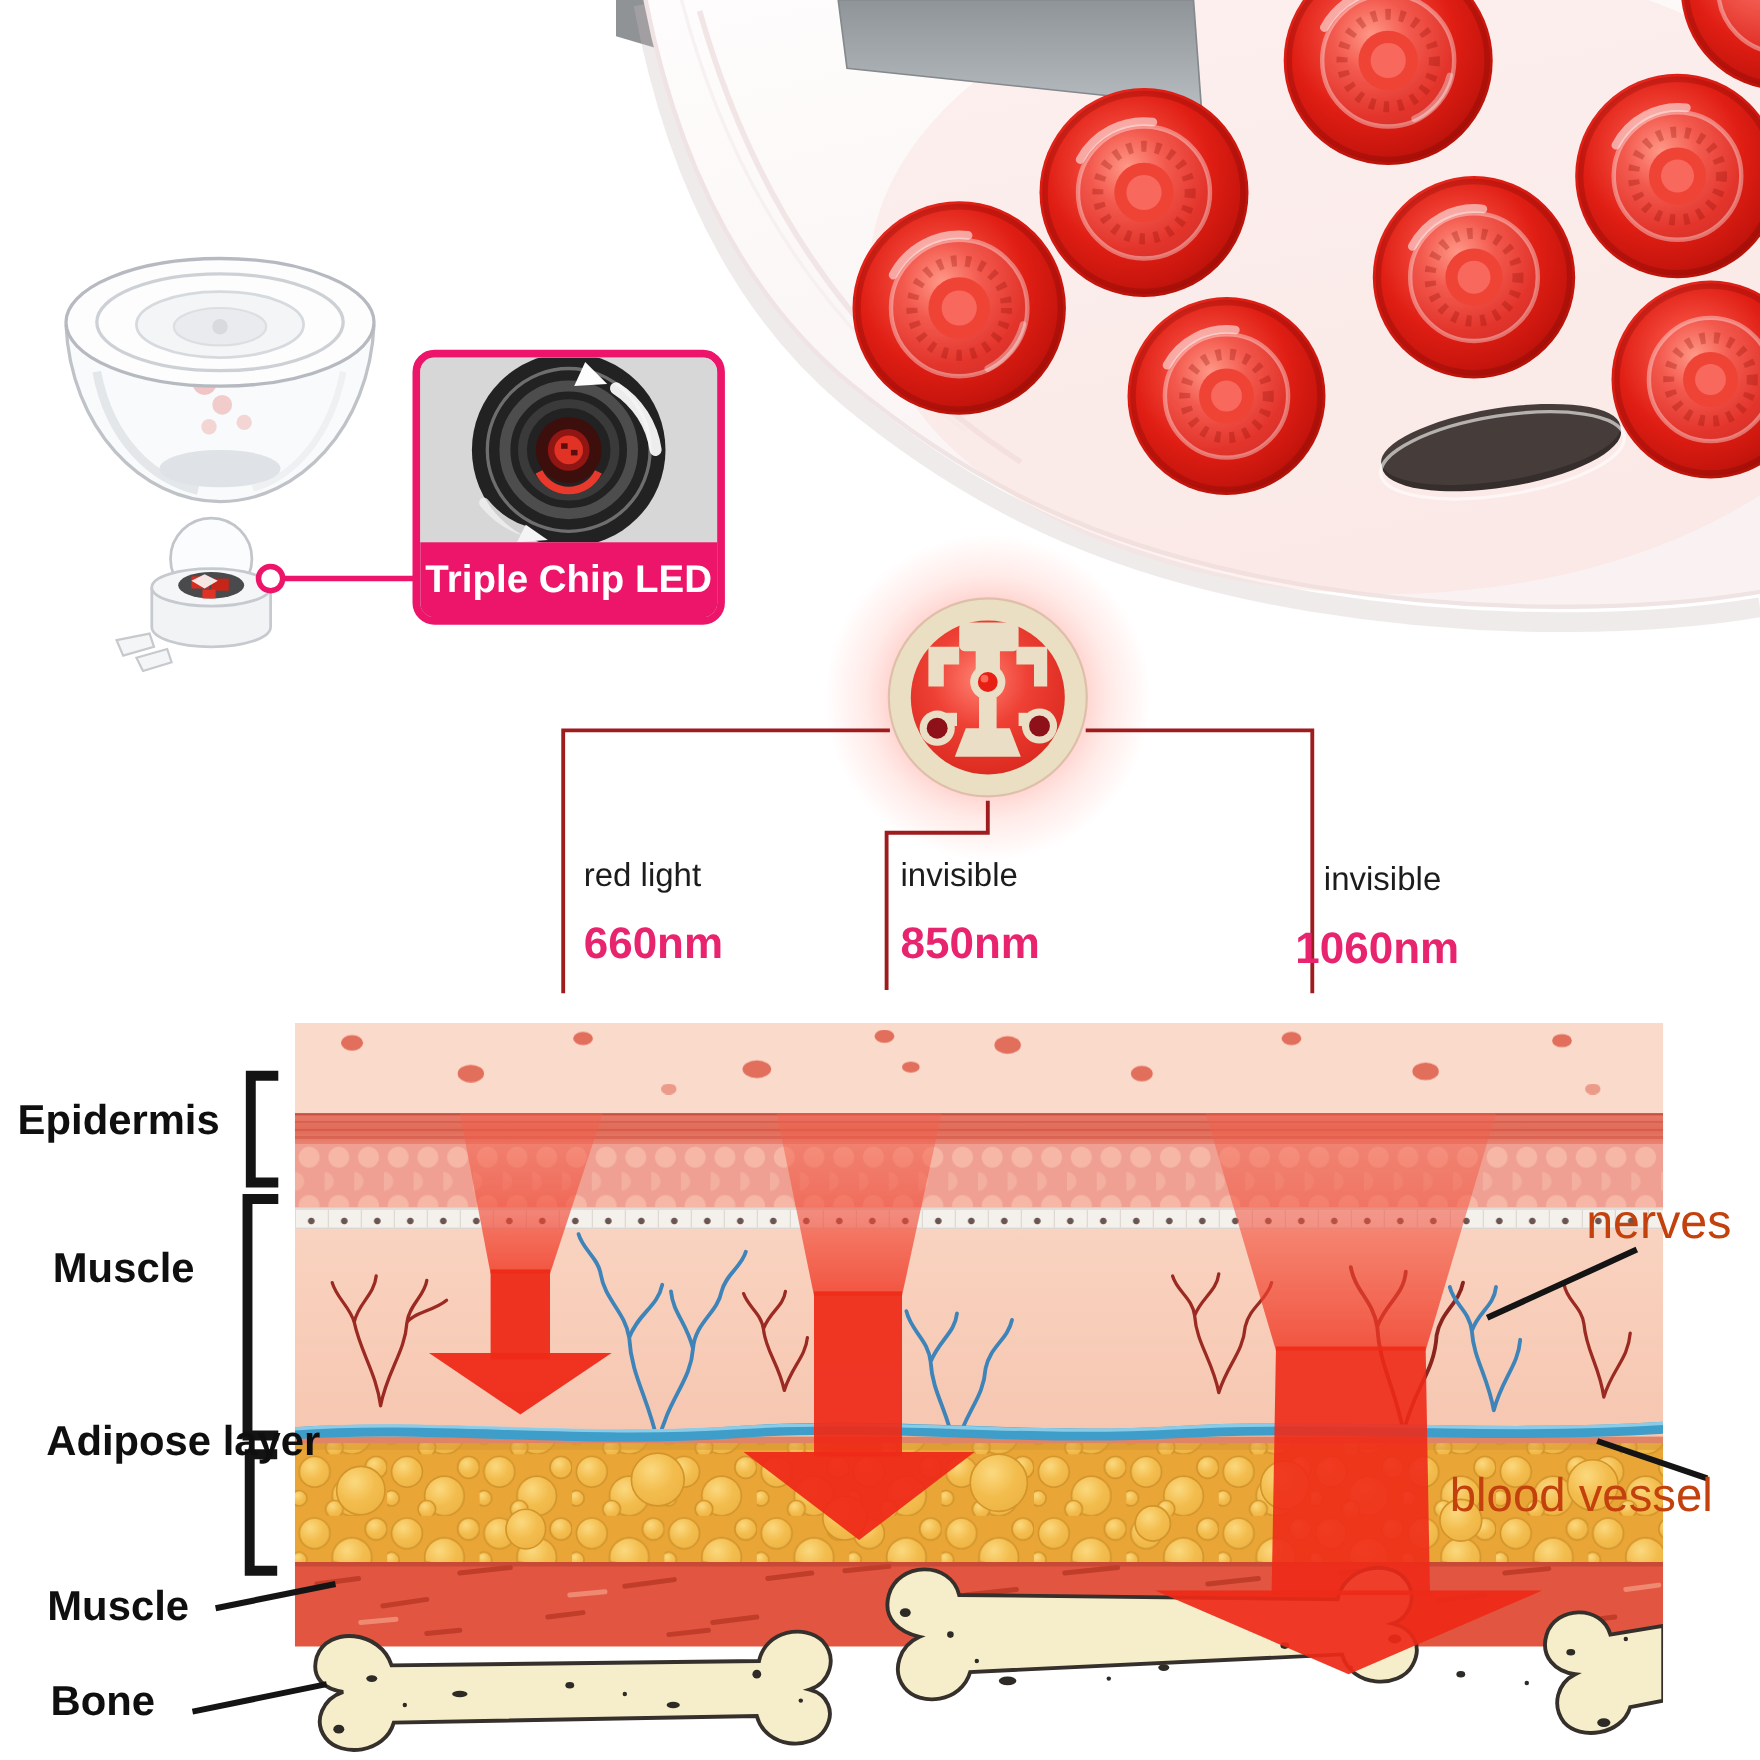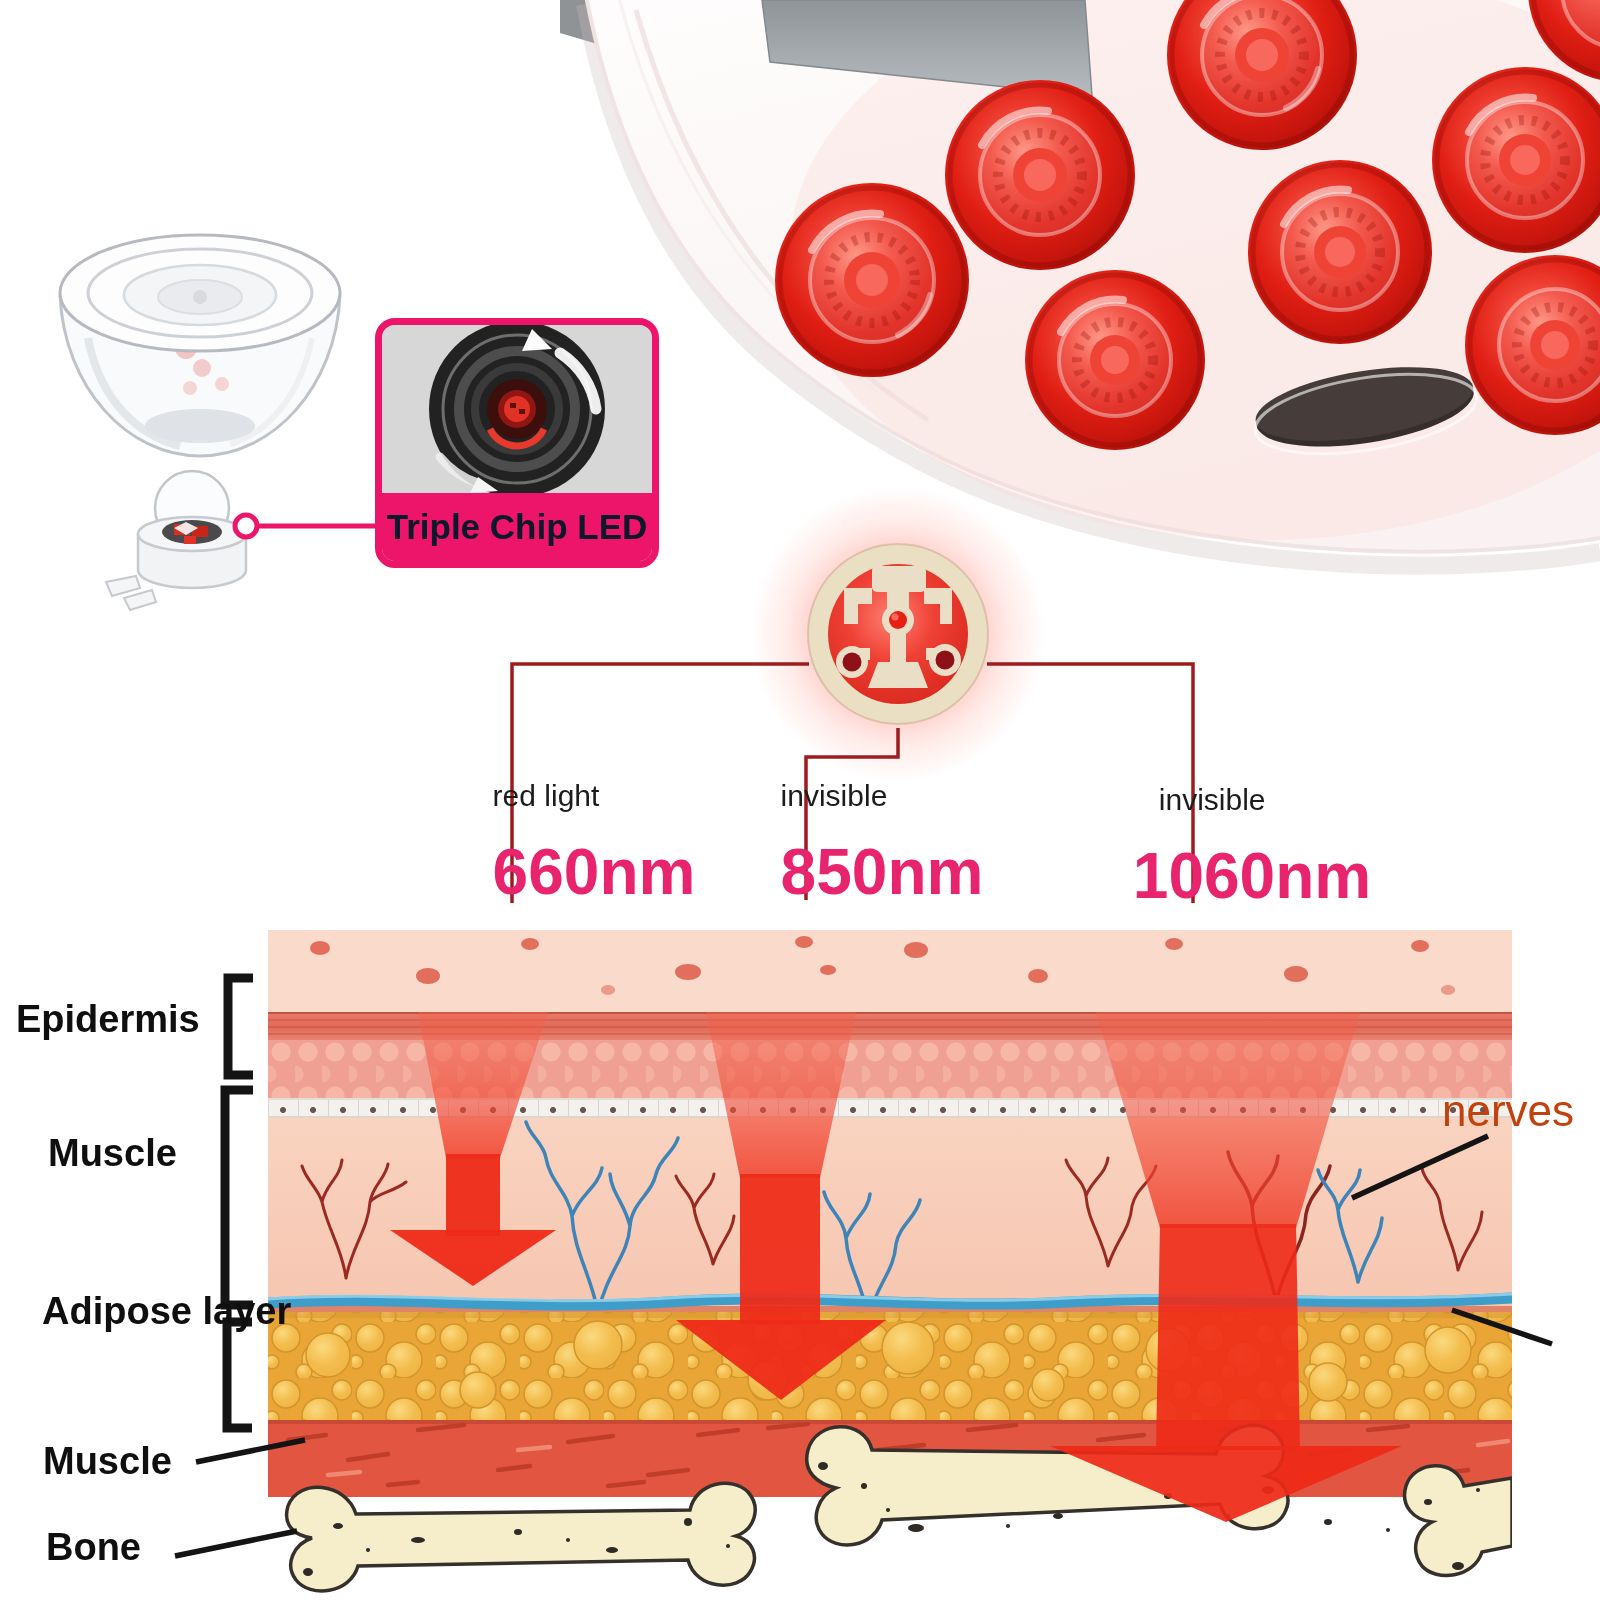--- a/index.html
+++ b/index.html
@@ -4,33 +4,33 @@
 <style>
   html,body { margin:0; padding:0; background:#fff; }
   .stage { position:relative; width:1600px; height:1600px; background:#fff; overflow:hidden;
            font-family:"Liberation Sans", sans-serif; }
   .abs { position:absolute; }
   svg { display:block; }
 
   
   .wl-col { position:absolute; transform:translateX(-50%); text-align:left; z-index:6; }
   .wl-type { font-size:30px; color:#1c1c1c; line-height:36px; }
-  .wl-val  { font-size:64px; font-weight:bold; color:#e8246f; line-height:64px; margin-top:26px; }
+  .wl-val  { font-size:40px; font-weight:bold; color:#e8246f; line-height:64px; margin-top:12px; }
 
   
   .skin-label { position:absolute; font-weight:bold; font-size:38px; color:#0f0f0f; z-index:7; white-space:nowrap; }
   .ann-label  { position:absolute; font-size:44px; color:#c2410c; z-index:7; white-space:nowrap; }
 
   
   .callout { position:absolute; left:375px; top:318px; width:284px; height:250px;
              border:7px solid #ec1569; border-radius:20px; overflow:hidden; background:#d7d7d7; z-index:5;
              box-sizing:border-box; }
   .callout-photo { position:relative; width:100%; height:168px; background:#d7d7d7; }
   .callout-band  { position:absolute; left:0; right:0; bottom:0; height:68px; background:#ec1569;
-                   color:#0f172a; font-weight:bold; font-size:35px; text-align:center; line-height:68px; }
+                   color:#ffffff; font-weight:bold; font-size:35px; text-align:center; line-height:68px; }
 
   
   .skin { position:absolute; left:268px; top:930px; width:1244px; height:670px; overflow:hidden; z-index:2; }
   .layer { position:absolute; left:0; width:100%; }
   .l-surface  { top:0;   height:82px;  background:#fadacb; }
   .l-epi      { top:82px; height:28px;
                 background:linear-gradient(180deg,#e8796a,#e06a57 55%,#ea8373);
                 box-shadow:inset 0 2px 0 #c85a48; }
   .l-epi:after { content:""; position:absolute; inset:0;
                 background:repeating-linear-gradient(180deg, rgba(200,70,55,.38) 0 2px, rgba(255,255,255,0) 2px 7px); }
@@ -461,14 +461,15 @@
     <div class="wl-val">1060nm</div>
   </div>
 
   <div class="skin-label" style="left:16px;top:998px">Epidermis</div>
   <div class="skin-label" style="left:48px;top:1132px">Muscle</div>
   <div class="skin-label" style="left:42px;top:1290px">Adipose layer</div>
   <div class="skin-label" style="left:43px;top:1440px">Muscle</div>
   <div class="skin-label" style="left:46px;top:1526px">Bone</div>
 
   <div class="ann-label" style="left:1442px;top:1086px">nerves</div>
+  <div class="ann-label" style="left:1318px;top:1336px;font-size:43px">blood vessel</div>
 
 </div>
 
 </body></html>

